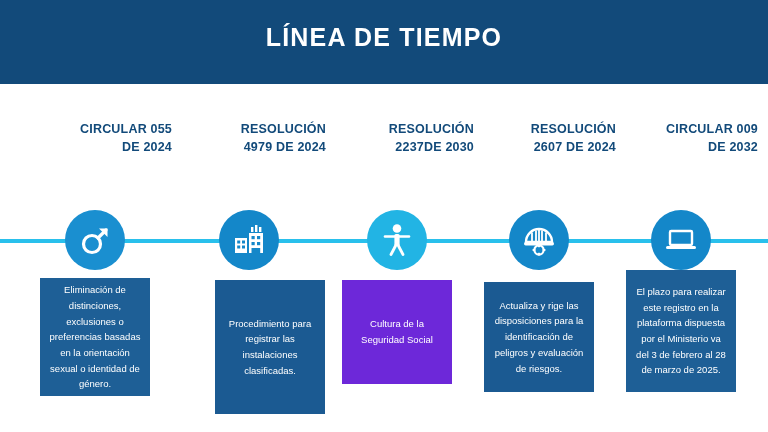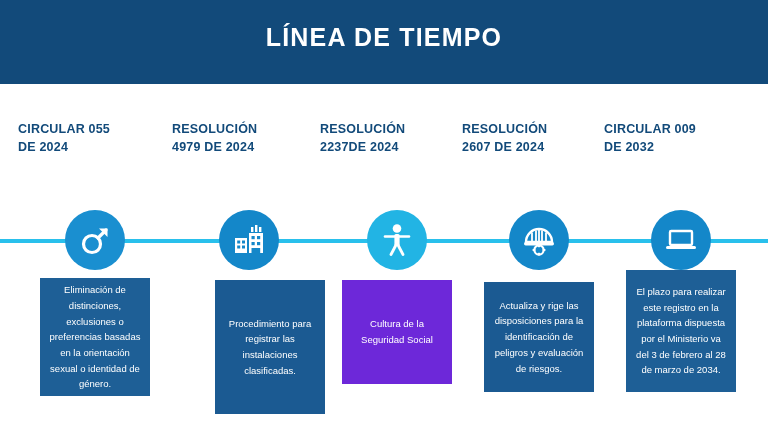--- a/index.html
+++ b/index.html
@@ -82,21 +82,21 @@
   .m1 { left: 172px; }
   .m2 { left: 320px; }
   .m3 { left: 462px; }
   .m4 { left: 604px; }
 
   .ms-label {
     position: absolute;
     top: 36px;
     left: 0;
     width: 154px;
-    text-align: left;
+    text-align: right;
     color: #124a7a;
     font-size: 12.5px;
     font-weight: bold;
     line-height: 1.45;
     letter-spacing: 0.2px;
   }
 
   .ms-circle {
     position: absolute;
     top: 126px;
@@ -198,21 +198,21 @@
         </span>
       </div>
       <div class="ms-card">
         <span>Procedimiento para registrar las instalaciones clasificadas.</span>
       </div>
     </div>
 
     <div class="milestone m2">
       <div class="ms-label">
         <div>RESOLUCIÓN</div>
-        <div>2237DE  2024</div>
+        <div>2237DE  2030</div>
       </div>
       <div class="ms-circle">
         <span>
           <svg width="30" height="34" viewBox="0 0 30 34">
             <circle cx="15" cy="5.5" r="4.3" fill="#ffffff"></circle>
             <rect x="12.4" y="11" width="5.2" height="12" rx="1.5" fill="#ffffff"></rect>
             <line x1="3" y1="13.5" x2="27" y2="13.5" stroke="#ffffff" stroke-width="2.6" stroke-linecap="round"></line>
             <line x1="14" y1="22" x2="9" y2="31.5" stroke="#ffffff" stroke-width="2.8" stroke-linecap="round"></line>
             <line x1="16" y1="22" x2="21" y2="31.5" stroke="#ffffff" stroke-width="2.8" stroke-linecap="round"></line>
           </svg>
@@ -260,18 +260,18 @@
       </div>
       <div class="ms-circle">
         <span>
           <svg width="34" height="26" viewBox="0 0 34 26">
             <rect x="6" y="4" width="22" height="14" rx="1.2" fill="none" stroke="#ffffff" stroke-width="2.4"></rect>
             <rect x="2" y="19" width="30" height="3" rx="1.5" fill="#ffffff"></rect>
           </svg>
         </span>
       </div>
       <div class="ms-card">
-        <span>El plazo para realizar este registro en la plataforma dispuesta por el Ministerio va del 3 de febrero al 28 de marzo de 2034.</span>
+        <span>El plazo para realizar este registro en la plataforma dispuesta por el Ministerio va del 3 de febrero al 28 de marzo de 2025.</span>
       </div>
     </div>
 
   </div>
 </div>
 
 </body></html>

